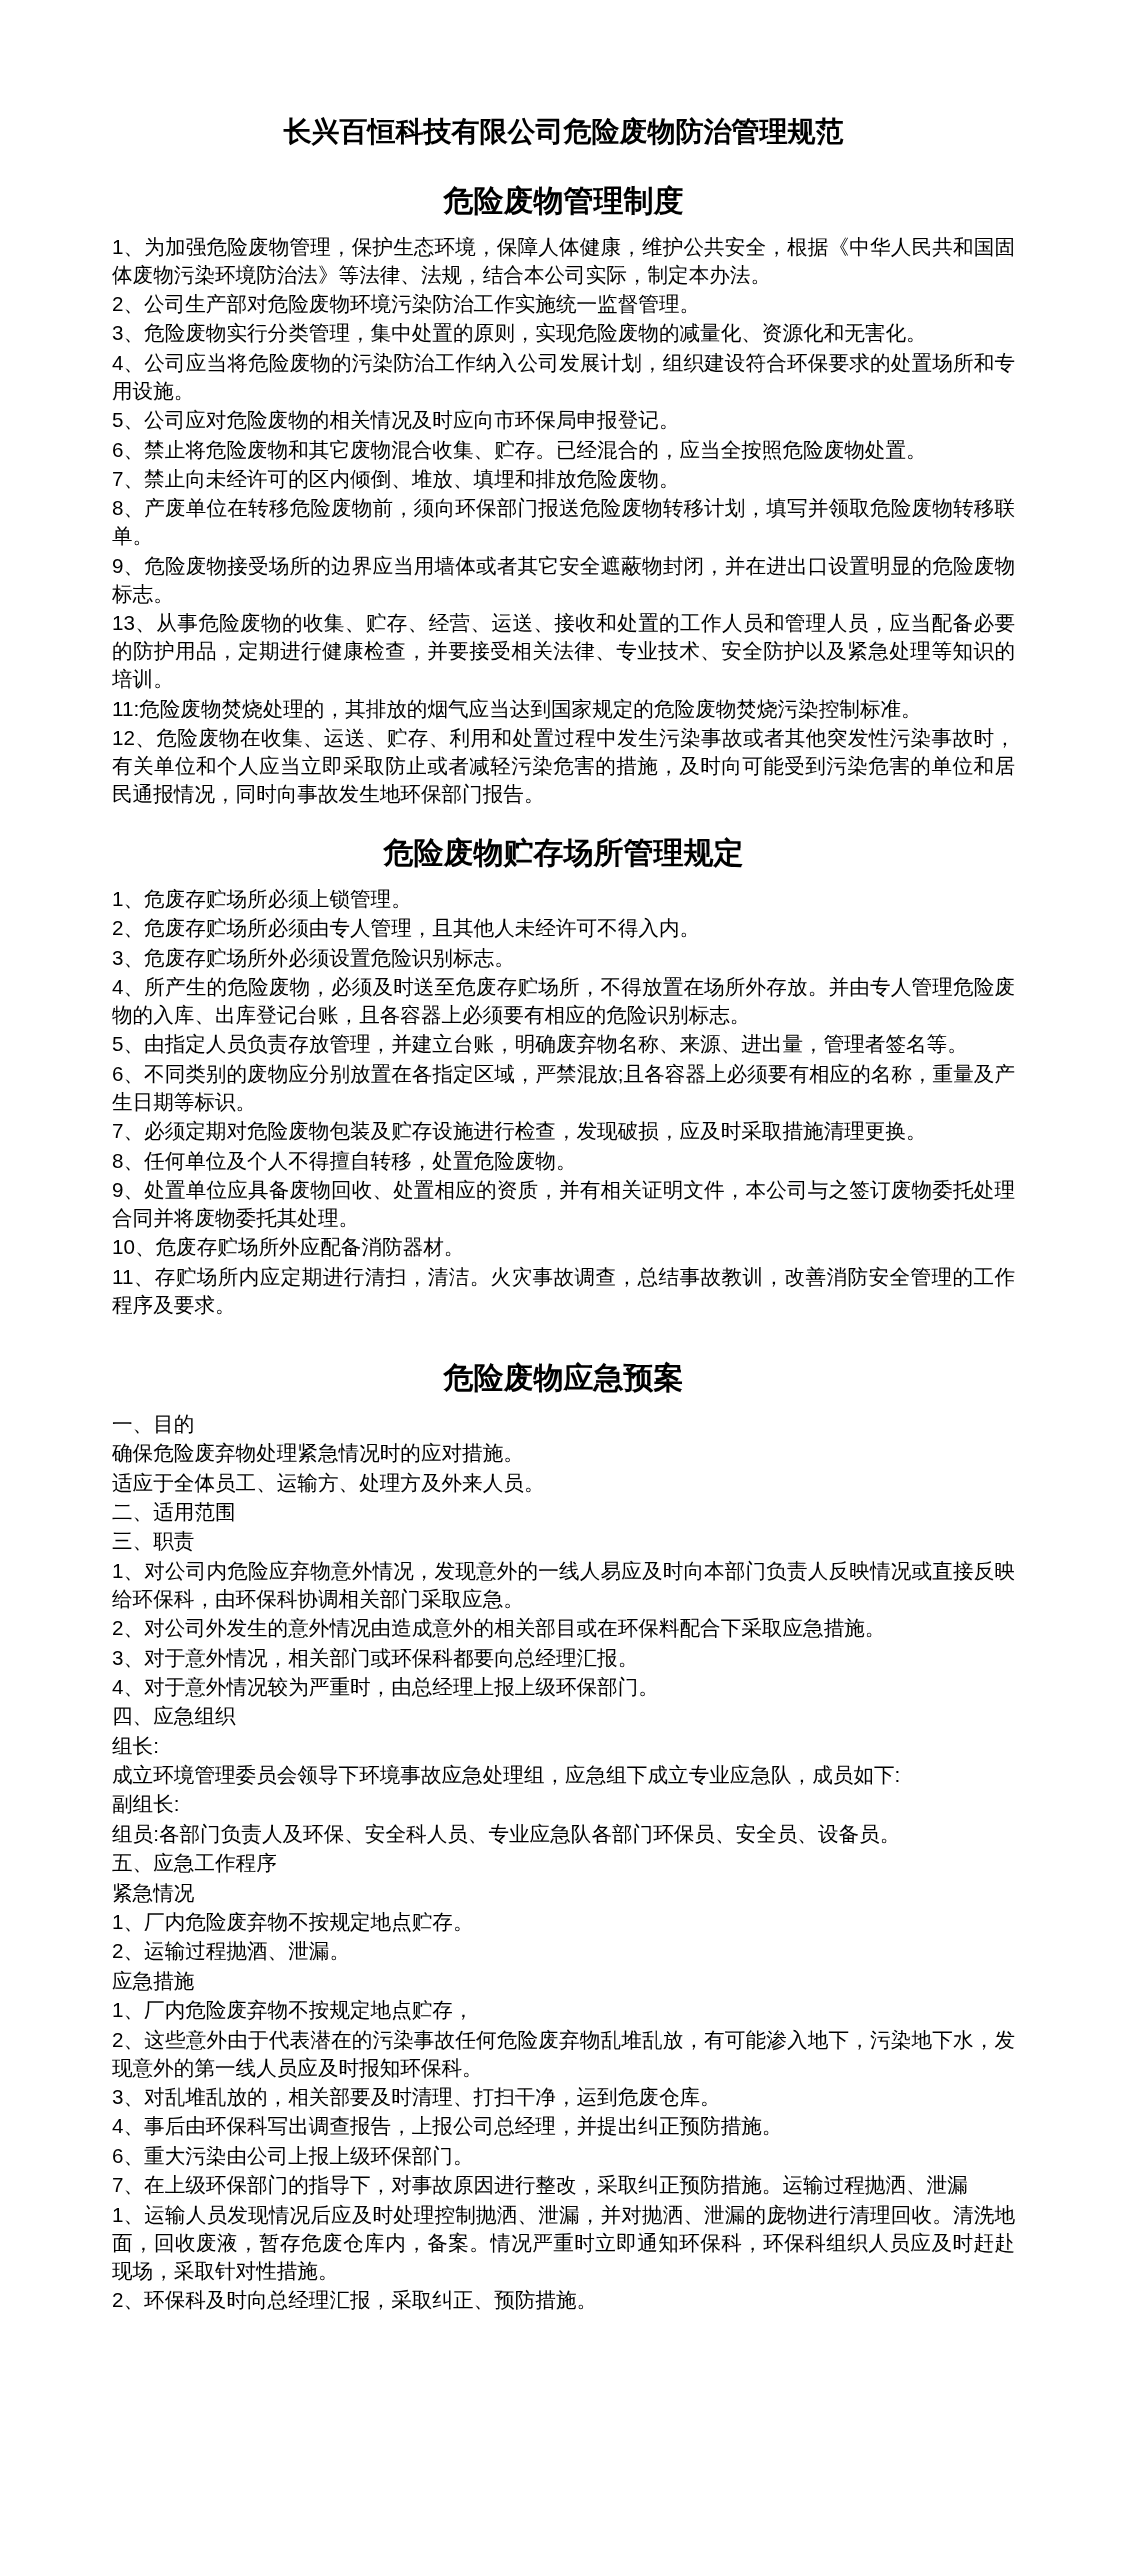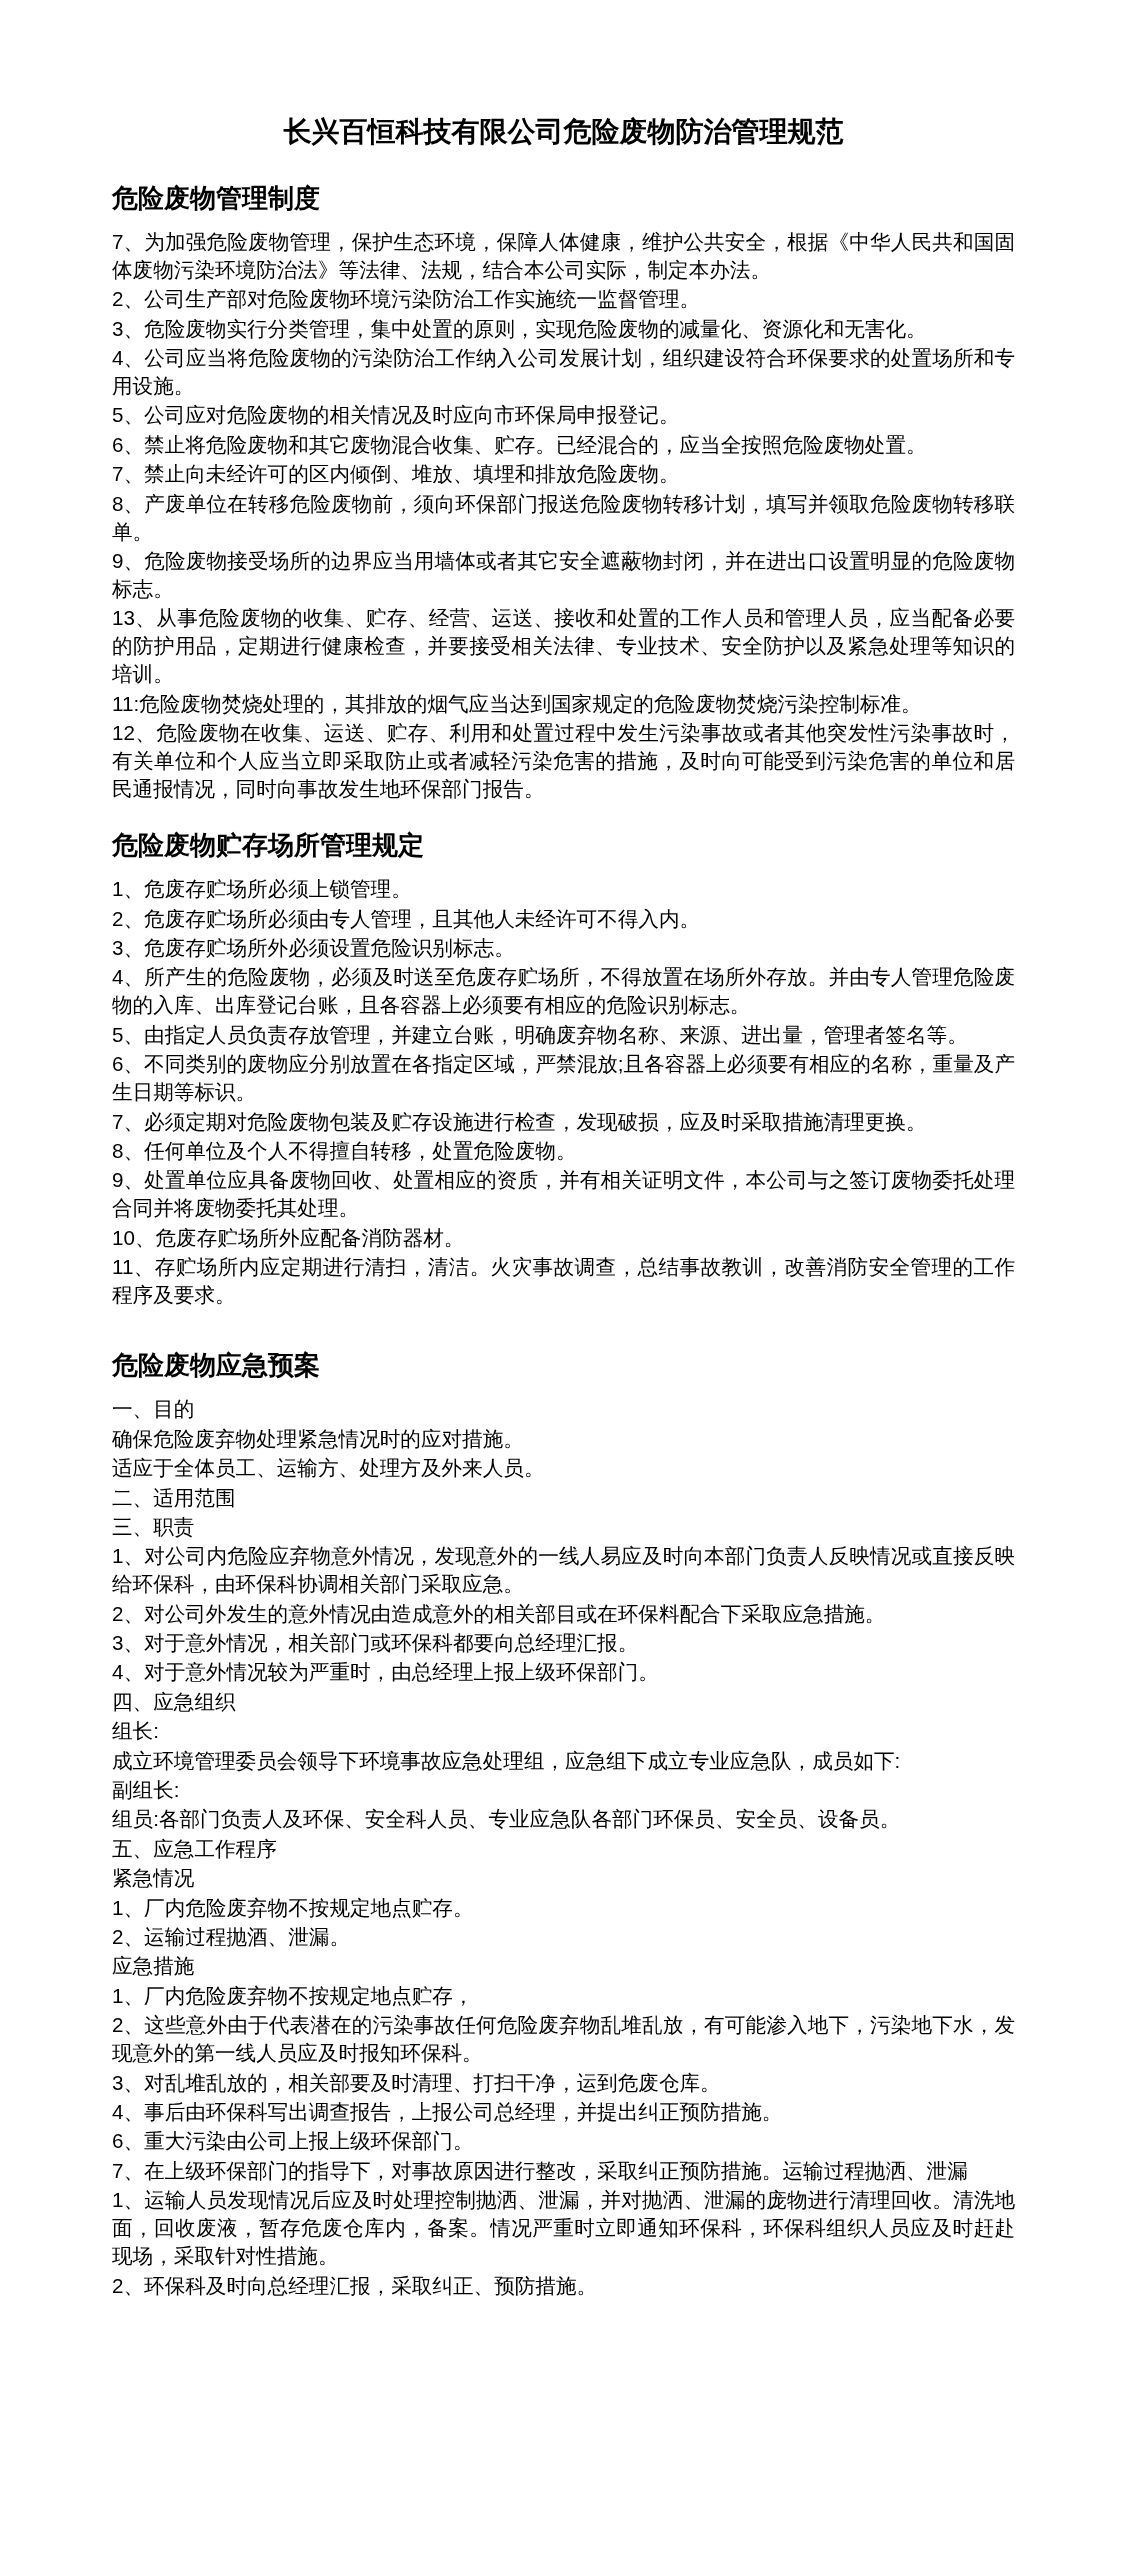--- a/index.html
+++ b/index.html
@@ -20,24 +20,25 @@
     padding: 99px 110px 43px 112px;
   }
   .doc-title {
     font-size: 28px;
     font-weight: bold;
     text-align: center;
     line-height: 1.2;
     margin: 0 0 34px 0;
   }
   .section-heading {
-    font-size: 26px;
+    font-size: 30px;
     font-weight: bold;
     line-height: 1.2;
     margin: 27px 0 14px 0;
+    text-align: center;
   }
   #sections > h2:first-child {
     margin-top: 0;
   }
   #sections > h2.gap-large {
     margin-top: 41px;
   }
   .para {
     font-size: 20.6px;
     line-height: 28px;
@@ -46,21 +47,21 @@
     word-break: break-all;
   }
 </style>
 </head>
 <body>
 
 <div class="page">
   <h1 class="doc-title">长兴百恒科技有限公司危险废物防治管理规范</h1>
   <div id="sections">
       <h2 class="section-heading">危险废物管理制度</h2>
-      <p class="para">7、为加强危险废物管理，保护生态环境，保障人体健康，维护公共安全，根据《中华人民共和国固体废物污染环境防治法》等法律、法规，结合本公司实际，制定本办法。</p>
+      <p class="para">1、为加强危险废物管理，保护生态环境，保障人体健康，维护公共安全，根据《中华人民共和国固体废物污染环境防治法》等法律、法规，结合本公司实际，制定本办法。</p>
       <p class="para">2、公司生产部对危险废物环境污染防治工作实施统一监督管理。</p>
       <p class="para">3、危险废物实行分类管理，集中处置的原则，实现危险废物的减量化、资源化和无害化。</p>
       <p class="para">4、公司应当将危险废物的污染防治工作纳入公司发展计划，组织建设符合环保要求的处置场所和专用设施。</p>
       <p class="para">5、公司应对危险废物的相关情况及时应向市环保局申报登记。</p>
       <p class="para">6、禁止将危险废物和其它废物混合收集、贮存。已经混合的，应当全按照危险废物处置。</p>
       <p class="para">7、禁止向未经许可的区内倾倒、堆放、填埋和排放危险废物。</p>
       <p class="para">8、产废单位在转移危险废物前，须向环保部门报送危险废物转移计划，填写并领取危险废物转移联单。</p>
       <p class="para">9、危险废物接受场所的边界应当用墙体或者其它安全遮蔽物封闭，并在进出口设置明显的危险废物标志。</p>
       <p class="para">13、从事危险废物的收集、贮存、经营、运送、接收和处置的工作人员和管理人员，应当配备必要的防护用品，定期进行健康检查，并要接受相关法律、专业技术、安全防护以及紧急处理等知识的培训。</p>
       <p class="para">11:危险废物焚烧处理的，其排放的烟气应当达到国家规定的危险废物焚烧污染控制标准。</p>

